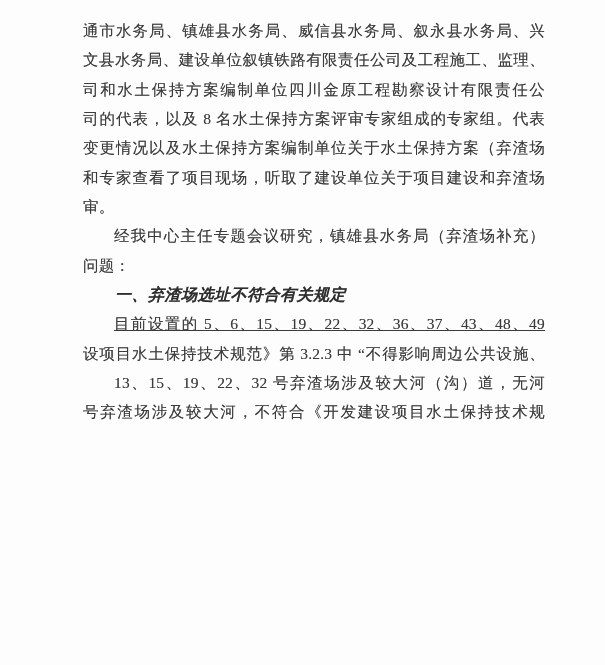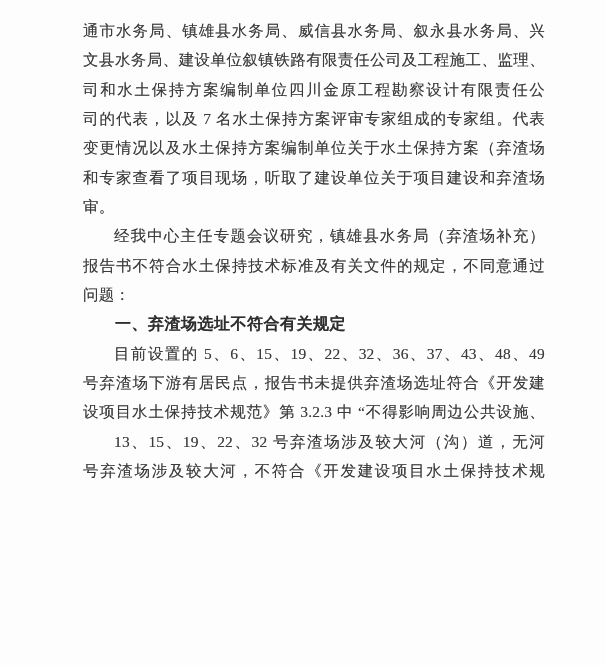--- a/index.html
+++ b/index.html
@@ -36,37 +36,36 @@
   .line.justify {
     text-align: justify;
     text-align-last: justify;
   }
   .line.heading {
     font-family: "Liberation Sans", "DejaVu Sans", sans-serif;
     font-weight: 700;
     color: #2e2e2e;
     font-size: 16px;
     letter-spacing: 0.5px;
+    font-style: italic;
   }
 </style>
 </head>
 <body style="background: rgb(253, 253, 253);">
 
 <div class="page" style="background: rgb(253, 253, 253);">
   <div class="text-block" id="lines-container" style="color: rgb(59, 59, 59);">
       <div class="line justify">通市水务局、镇雄县水务局、威信县水务局、叙永县水务局、兴</div>
       <div class="line justify">文县水务局、建设单位叙镇铁路有限责任公司及工程施工、监理、</div>
       <div class="line justify">司和水土保持方案编制单位四川金原工程勘察设计有限责任公</div>
-      <div class="line justify">司的代表，以及 7 名水土保持方案评审专家组成的专家组。代表</div>
+      <div class="line justify">司的代表，以及 8 名水土保持方案评审专家组成的专家组。代表</div>
       <div class="line justify">变更情况以及水土保持方案编制单位关于水土保持方案（弃渣场</div>
       <div class="line justify">和专家查看了项目现场，听取了建设单位关于项目建设和弃渣场</div>
       <div class="line">审。</div>
       <div class="line justify" style="text-indent: 2em;">经我中心主任专题会议研究，镇雄县水务局（弃渣场补充）</div>
-      <div class="line justify">报告书不符合水土保持技术标准及有关文件的规定，不同意通过</div>
       <div class="line">问题：</div>
       <div class="line heading" style="text-indent: 2em; color: rgb(46, 46, 46);">一、弃渣场选址不符合有关规定</div>
-      <div class="line justify" style="text-indent: 2em;">目前设置的 5、6、15、19、22、32、36、37、43、48、49</div>
-      <div class="line justify">号弃渣场下游有居民点，报告书未提供弃渣场选址符合《开发建</div>
+      <div class="line justify" style="text-indent: 2em; text-decoration: underline;">目前设置的 5、6、15、19、22、32、36、37、43、48、49</div>
       <div class="line justify">设项目水土保持技术规范》第 3.2.3 中 “不得影响周边公共设施、</div>
       <div class="line justify" style="text-indent: 2em;">13、15、19、22、32 号弃渣场涉及较大河（沟）道，无河</div>
       <div class="line justify">号弃渣场涉及较大河，不符合《开发建设项目水土保持技术规</div>
     </div>
 </div>
 
 </body></html>

